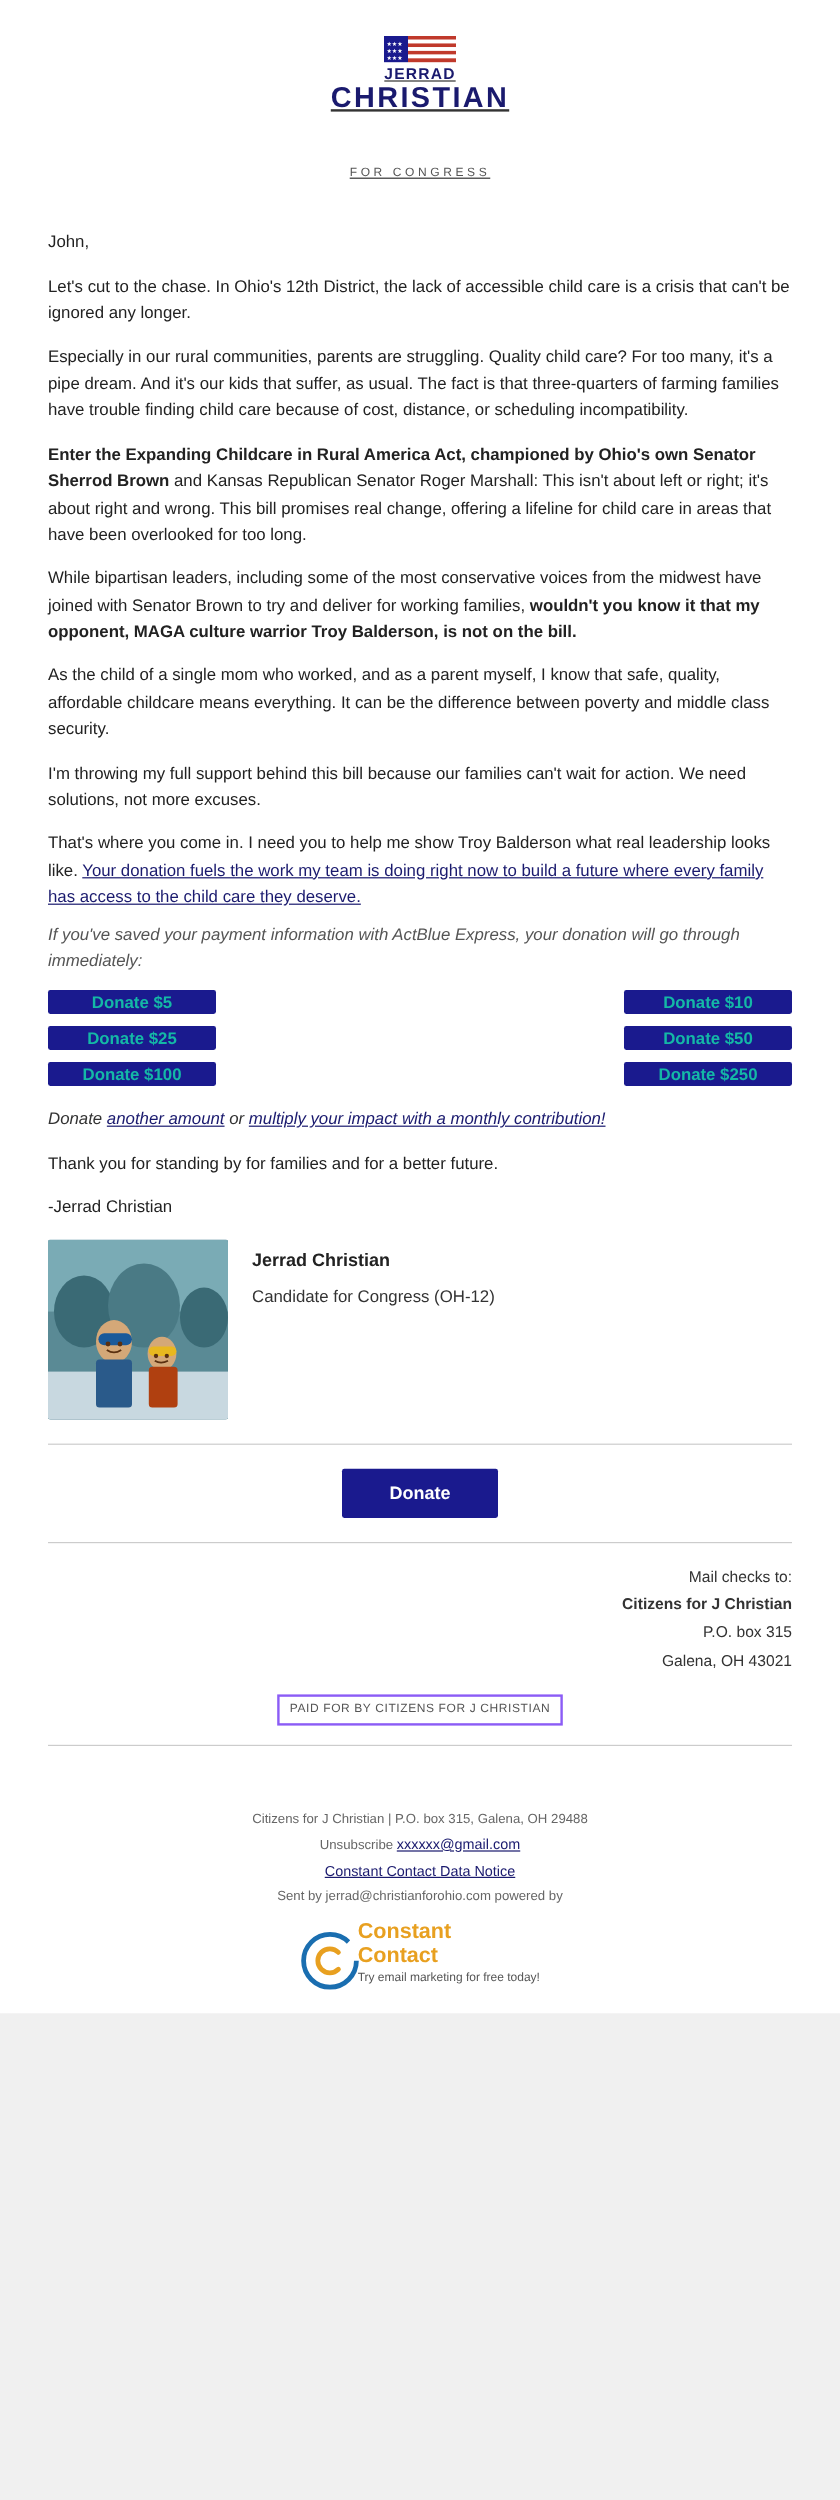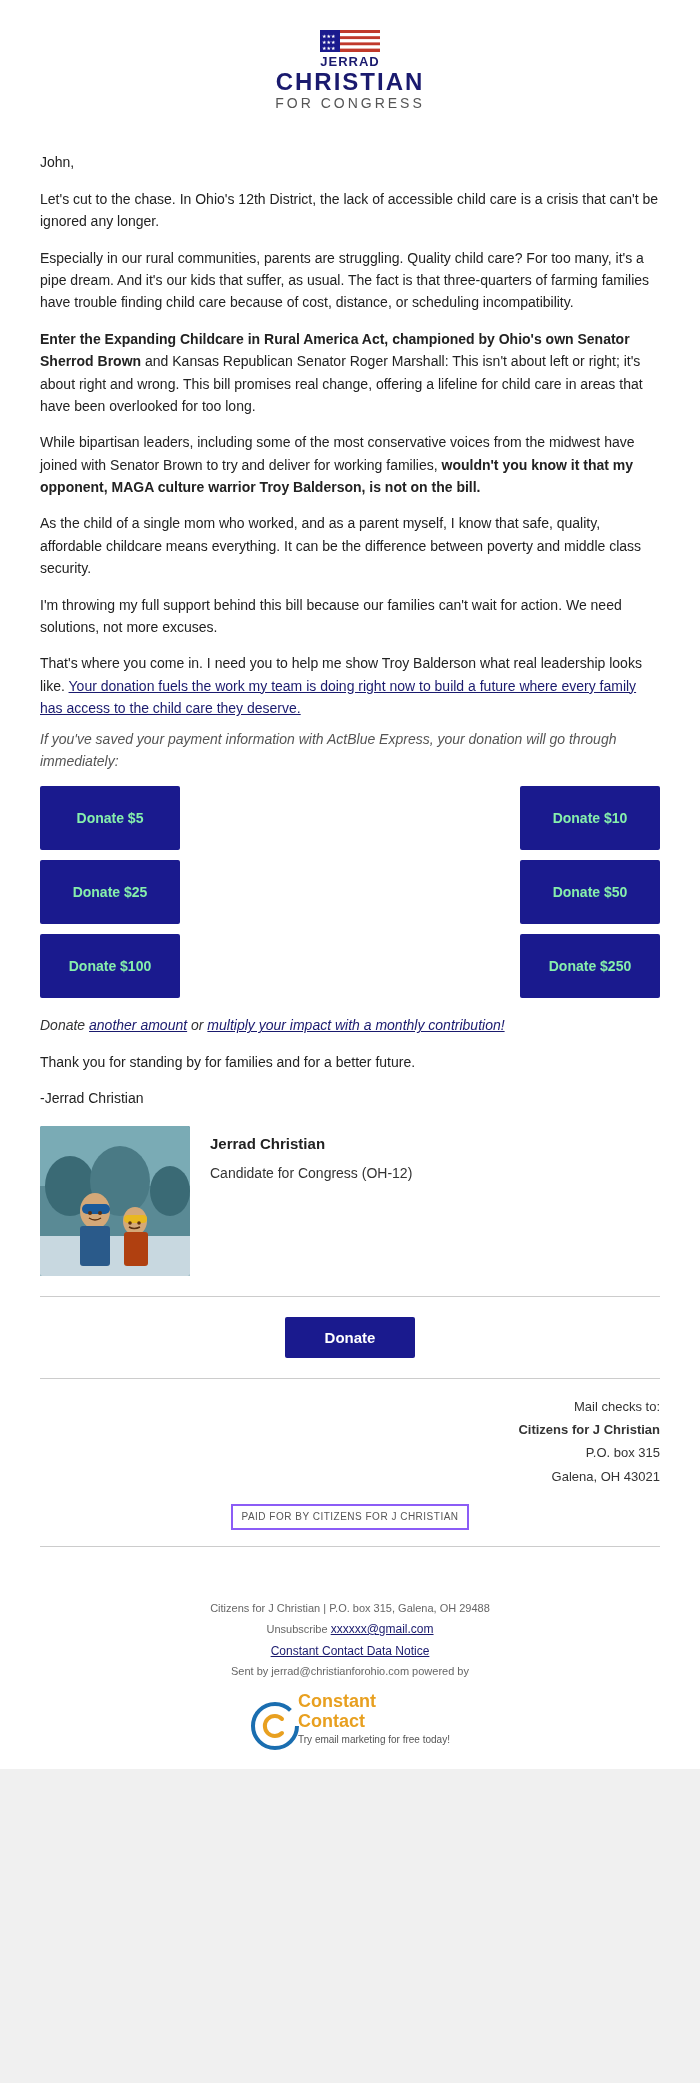--- a/index.html
+++ b/index.html
@@ -16,41 +16,43 @@
       padding: 0;
     }
     .header {
       text-align: center;
       padding: 30px 20px 20px;
       background: #fff;
     }
     .logo-container {
       display: inline-block;
       text-align: center;
+      text-decoration: underline;
     }
     .logo-name {
       display: block;
       font-size: 13px;
       font-weight: bold;
       color: #1a1a6e;
       letter-spacing: 1px;
     }
     .logo-title {
       font-size: 24px;
       font-weight: 900;
       color: #1a1a6e;
       letter-spacing: 2px;
       line-height: 1.1;
       display: block;
     }
     .logo-subtitle {
-      font-size: 14px;
+      font-size: 10px;
       letter-spacing: 3px;
       color: #555;
       display: block;
+      margin-top: 44px;
     }
     .logo-flag-bar {
       display: flex;
       justify-content: center;
       margin-bottom: 2px;
     }
 
     .content {
       padding: 20px 40px 20px 40px;
       line-height: 1.6;
@@ -75,23 +77,23 @@
     .donate-grid {
       margin: 10px 0 16px 0;
     }
     .donate-row {
       display: flex;
       justify-content: space-between;
       margin-bottom: 10px;
     }
     .donate-btn {
       background: #1a1a8e;
-      color: #86efac;
+      color: #14b8a6;
       border: none;
-      padding: 24px 28px;
+      padding: 2px 28px;
       font-size: 14px;
       font-weight: bold;
       cursor: pointer;
       border-radius: 2px;
       min-width: 140px;
     }
 
     .donate-alt {
       font-size: 14px;
       font-style: italic;

